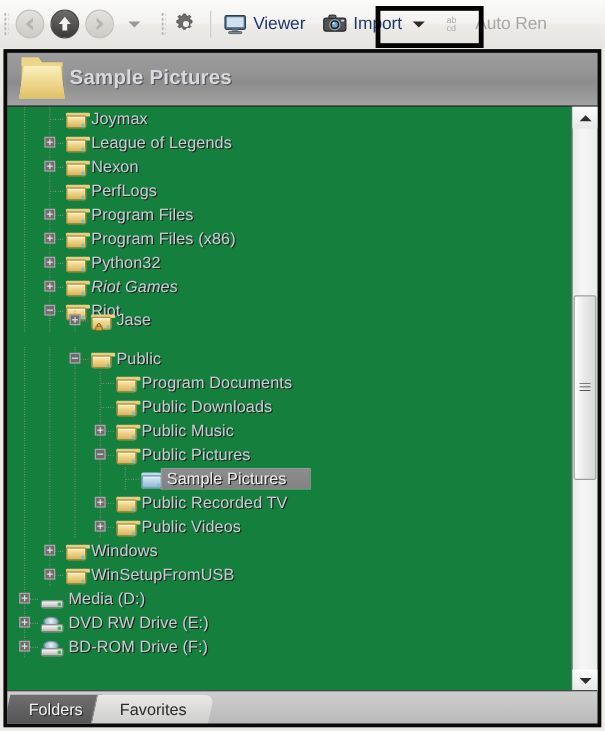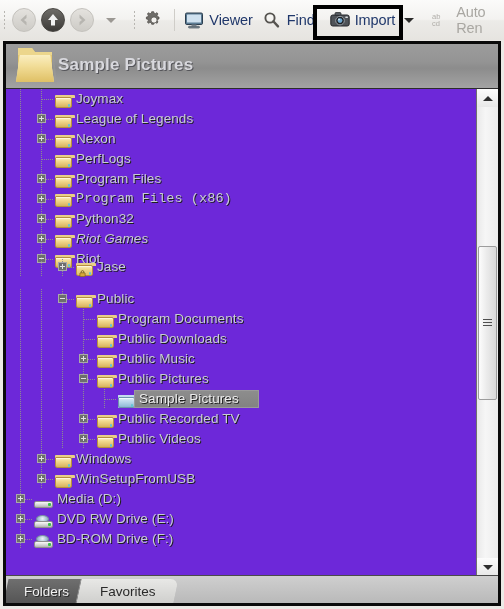--- a/index.html
+++ b/index.html
@@ -51,21 +51,21 @@
     background:linear-gradient(to bottom,#9c9c9c 0%,#949494 40%,#8c8c8c 55%,#a3a3a3 100%);
     border-bottom:1px solid #2d2d2d;
   }
   .hdr-title{
     position:absolute;left:52px;top:11px;font-size:17px;font-weight:bold;
     color:#d8d8dd;text-shadow:1px 1px 0 #55555a;letter-spacing:.2px;
   }
   .hdr-folder{position:absolute;left:8px;top:-2px;}
 
   
-  .treewrap{position:absolute;left:0;top:45px;right:0;bottom:27px;background:#6d28d9;overflow:hidden;}
+  .treewrap{position:absolute;left:0;top:45px;right:0;bottom:27px;background:#15803d;overflow:hidden;}
   .tree{position:absolute;left:0;top:0;right:22px;}
   .row{position:relative;height:20px;display:flex;align-items:center;white-space:nowrap;}
   .rlabel{font-size:13.5px;color:#c9cbd6;text-shadow:1px 1px 0 #1f1f1f;letter-spacing:.1px;}
   .row.sel .rlabel{color:#ececec;}
   .selbg{
     position:absolute;height:18px;top:1px;
     background:linear-gradient(to bottom,#8d8d8d,#828282);
     border:1px solid #9a9a9a;box-sizing:border-box;
   }
   .exp{
@@ -193,30 +193,20 @@
         <svg viewBox="0 0 22 20" width="22" height="20">
           <rect x="2.5" y="3" width="17" height="11.5" rx="1.3" fill="#5a7b93" stroke="#2c3e4e" stroke-width="1"></rect>
           <rect x="4" y="4.4" width="14" height="8.2" rx="0.6" fill="#cfe1ef"></rect>
           <rect x="8.5" y="14.5" width="5" height="2.2" fill="#7d8a93"></rect>
           <rect x="5.5" y="16.3" width="11" height="1.7" rx="0.8" fill="#7d8a93" stroke="#46525c" stroke-width="0.7"></rect>
         </svg>
       </span>
       <span class="tblabel">Viewer</span>
     </div>
 
-    <div class="tbitem">
-      <span class="iconbox">
-        <svg viewBox="0 0 22 20" width="22" height="20">
-          <circle cx="9" cy="8" r="4.6" fill="none" stroke="#55534f" stroke-width="1.9"></circle>
-          <circle cx="9" cy="8" r="3" fill="#f7f6f3" opacity=".6"></circle>
-          <path d="M12.3 11.3 L17 16.4" stroke="#55534f" stroke-width="2.4" stroke-linecap="round"></path>
-        </svg>
-      </span>
-      <span class="tblabel">Find</span>
-    </div>
 
     <div class="tbitem" style="margin-left:6px">
       <span class="iconbox">
         <svg viewBox="0 0 22 20" width="22" height="20">
           <rect x="1.8" y="5" width="18.4" height="11" rx="2" fill="#4f5358" stroke="#24272a" stroke-width="1"></rect>
           <rect x="6" y="2.6" width="6" height="2.8" rx="1" fill="#5a5f65" stroke="#24272a" stroke-width="0.8"></rect>
           <circle cx="11" cy="10.6" r="4.3" fill="#1f2327" stroke="#9aa1a8" stroke-width="1"></circle>
           <circle cx="11" cy="10.6" r="2.4" fill="#6fa7cf"></circle>
           <circle cx="10" cy="9.4" r="0.9" fill="#dff0fb"></circle>
           <rect x="16.3" y="6.4" width="2.6" height="1.6" rx="0.6" fill="#d9dde0"></rect>
@@ -295,21 +285,21 @@
               <span class="rlabel" style="position: absolute; left: 70px; top: 2px;">PerfLogs</span>
             </div>
             <div class="row" style="top: 80px; position: absolute; left: 0px; right: 0px;">
               <span class="vline" style="left: 14px;"></span>
               <span class="vline" style="left: 35px;"></span>
               <span class="hline" style="left: 36px; width: 11px; top: 10px;"></span>
               <span class="exp plus" style="left: 31px; top: 5px;"></span>
               <span style="position: absolute; left: 49px; top: 3px;"><span class="fld"><span class="back"></span><span class="tab"></span><span class="front"></span><span class="pip"></span></span></span>
               <span class="rlabel" style="position: absolute; left: 70px; top: 2px;">Program Files</span>
             </div>
-            <div class="row" style="top: 100px; position: absolute; left: 0px; right: 0px; font-family: Liberation Mono, monospace;">
+            <div class="row" style="top: 100px; position: absolute; left: 0px; right: 0px;">
               <span class="vline" style="left: 14px;"></span>
               <span class="vline" style="left: 35px;"></span>
               <span class="hline" style="left: 36px; width: 11px; top: 10px;"></span>
               <span class="exp plus" style="left: 31px; top: 5px;"></span>
               <span style="position: absolute; left: 49px; top: 3px;"><span class="fld"><span class="back"></span><span class="tab"></span><span class="front"></span><span class="pip"></span></span></span>
               <span class="rlabel" style="position: absolute; left: 70px; top: 2px;">Program Files (x86)</span>
             </div>
             <div class="row" style="top: 120px; position: absolute; left: 0px; right: 0px;">
               <span class="vline" style="left: 14px;"></span>
               <span class="vline" style="left: 35px;"></span>

